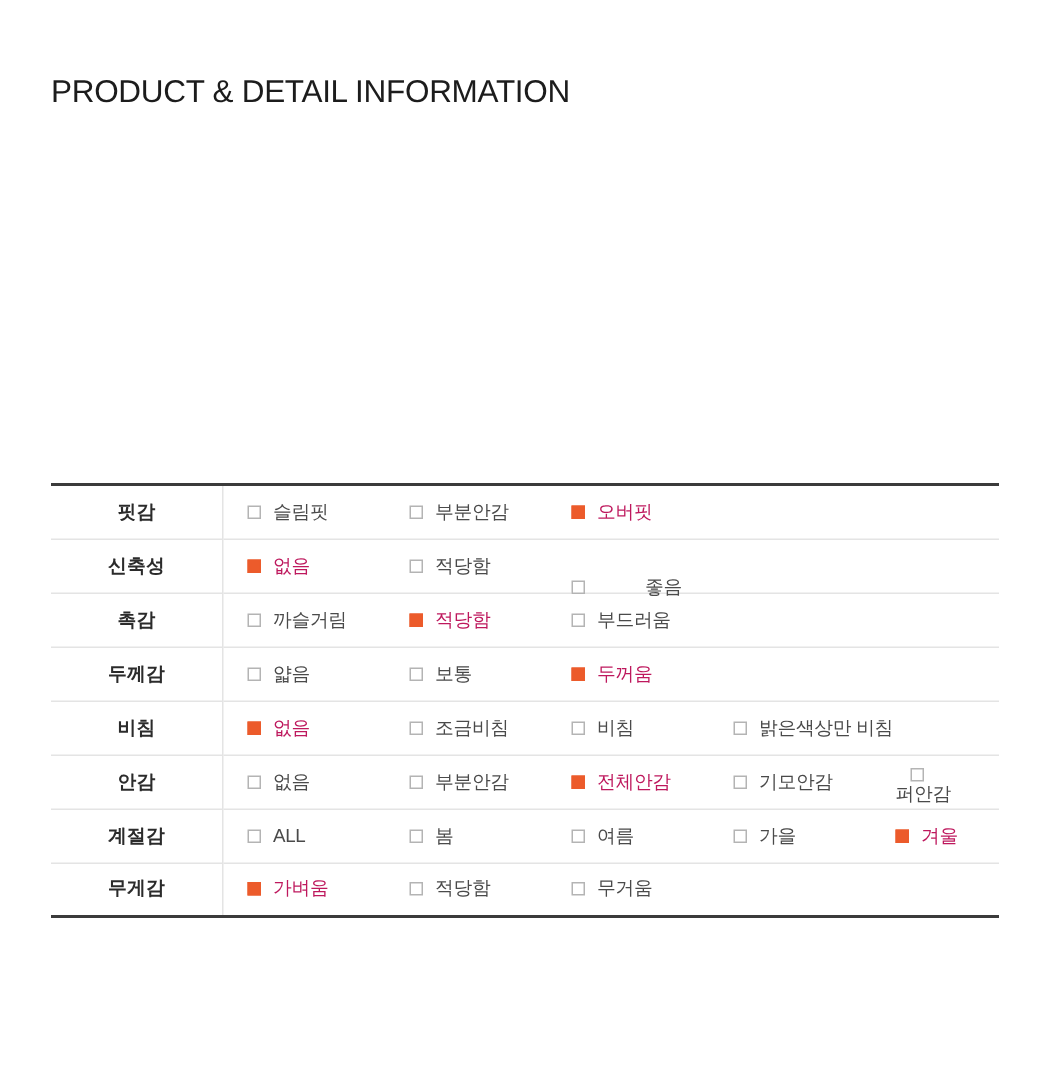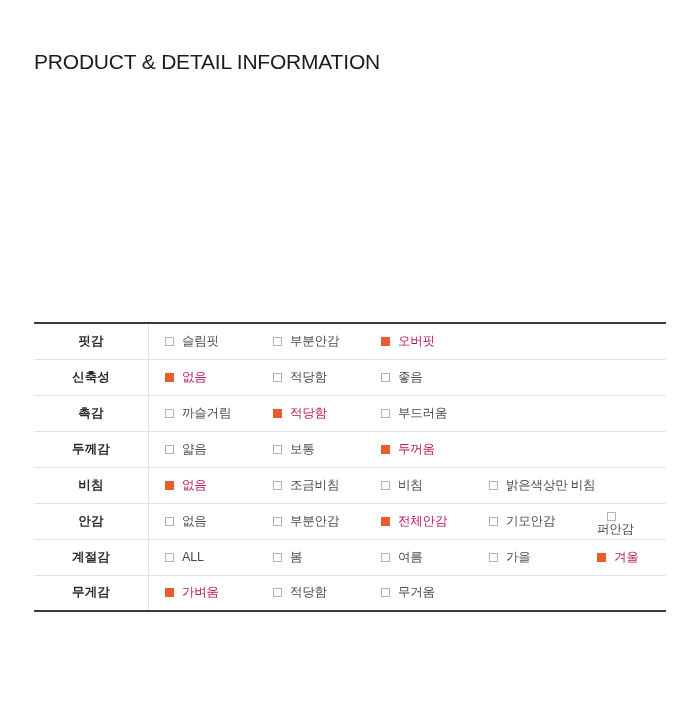--- a/index.html
+++ b/index.html
@@ -158,21 +158,21 @@
           <td class="opts">
             <div class="opt-row" style="position: relative; display: block; height: 18px;">
               <div class="opt on" style="margin-left: 0px; position: absolute; left: 0px; top: 0px; height: 18px;">
                 <span class="box"></span>
                 <span class="lbl">없음</span>
               </div>
               <div class="opt" style="margin-left: 0px; position: absolute; left: 108px; top: 0px; height: 18px;">
                 <span class="box"></span>
                 <span class="lbl">적당함</span>
               </div>
-              <div class="opt" style="margin-left: 0px; position: absolute; left: 216px; top: 0px; height: 18px;">
+              <div class="opt" style="margin-left: 0px; position: absolute; left: 216px; top: 14px; height: 18px; gap: 32px;">
                 <span class="box"></span>
                 <span class="lbl">좋음</span>
               </div>
             </div>
           </td>
         </tr>
         <tr>
           <td class="k">촉감</td>
           <td class="opts">
             <div class="opt-row" style="position: relative; display: block; height: 18px;">

